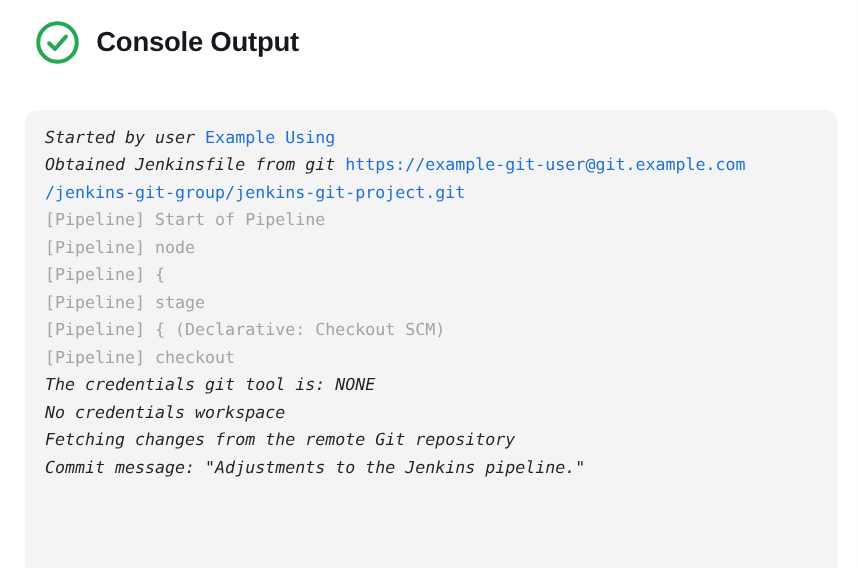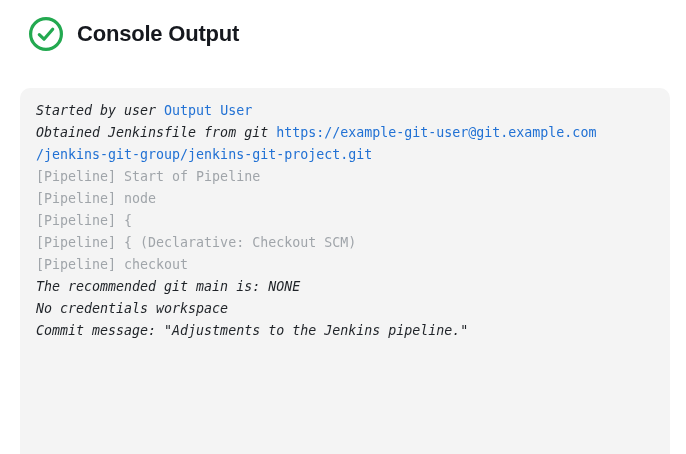--- a/index.html
+++ b/index.html
@@ -74,25 +74,27 @@
 <div class="page">
   <div class="header">
     <svg class="status-icon" viewBox="0 0 36 36" aria-hidden="true">
       <circle cx="18" cy="18" r="15.4" fill="none" stroke="var(--success-green)" stroke-width="3.2"></circle>
       <path d="M11.3 18.6 L16 23.2 L24.7 13.3" fill="none" stroke="var(--success-green)" stroke-width="3.2" stroke-linecap="round" stroke-linejoin="round"></path>
     </svg>
     <h1 class="page-title">Console Output</h1>
   </div>
 
   <div class="console-box">
-      <div class="console-line"><span class="seg-plain">Started by user </span><a class="seg-link">Output User</a></div>
+      <div class="console-line"><span class="seg-plain">Started by user </span><a class="seg-link">Example Using</a></div>
       <div class="console-line"><span class="seg-plain">Obtained Jenkinsfile from git </span><a class="seg-link">https://example-git-user@git.example.com</a></div>
       <div class="console-line"><a class="seg-link">/jenkins-git-group/jenkins-git-project.git</a></div>
       <div class="console-line"><span class="seg-muted">[Pipeline] Start of Pipeline</span></div>
       <div class="console-line"><span class="seg-muted">[Pipeline] node</span></div>
       <div class="console-line"><span class="seg-muted">[Pipeline] {</span></div>
+      <div class="console-line"><span class="seg-muted">[Pipeline] stage</span></div>
       <div class="console-line"><span class="seg-muted">[Pipeline] { (Declarative: Checkout SCM)</span></div>
       <div class="console-line"><span class="seg-muted">[Pipeline] checkout</span></div>
-      <div class="console-line"><span class="seg-plain">The recommended git main is: NONE</span></div>
+      <div class="console-line"><span class="seg-plain">The credentials git tool is: NONE</span></div>
       <div class="console-line"><span class="seg-plain">No credentials workspace</span></div>
+      <div class="console-line"><span class="seg-plain">Fetching changes from the remote Git repository</span></div>
       <div class="console-line"><span class="seg-plain">Commit message: "Adjustments to the Jenkins pipeline."</span></div>
     </div>
 </div>
 
 </body></html>

